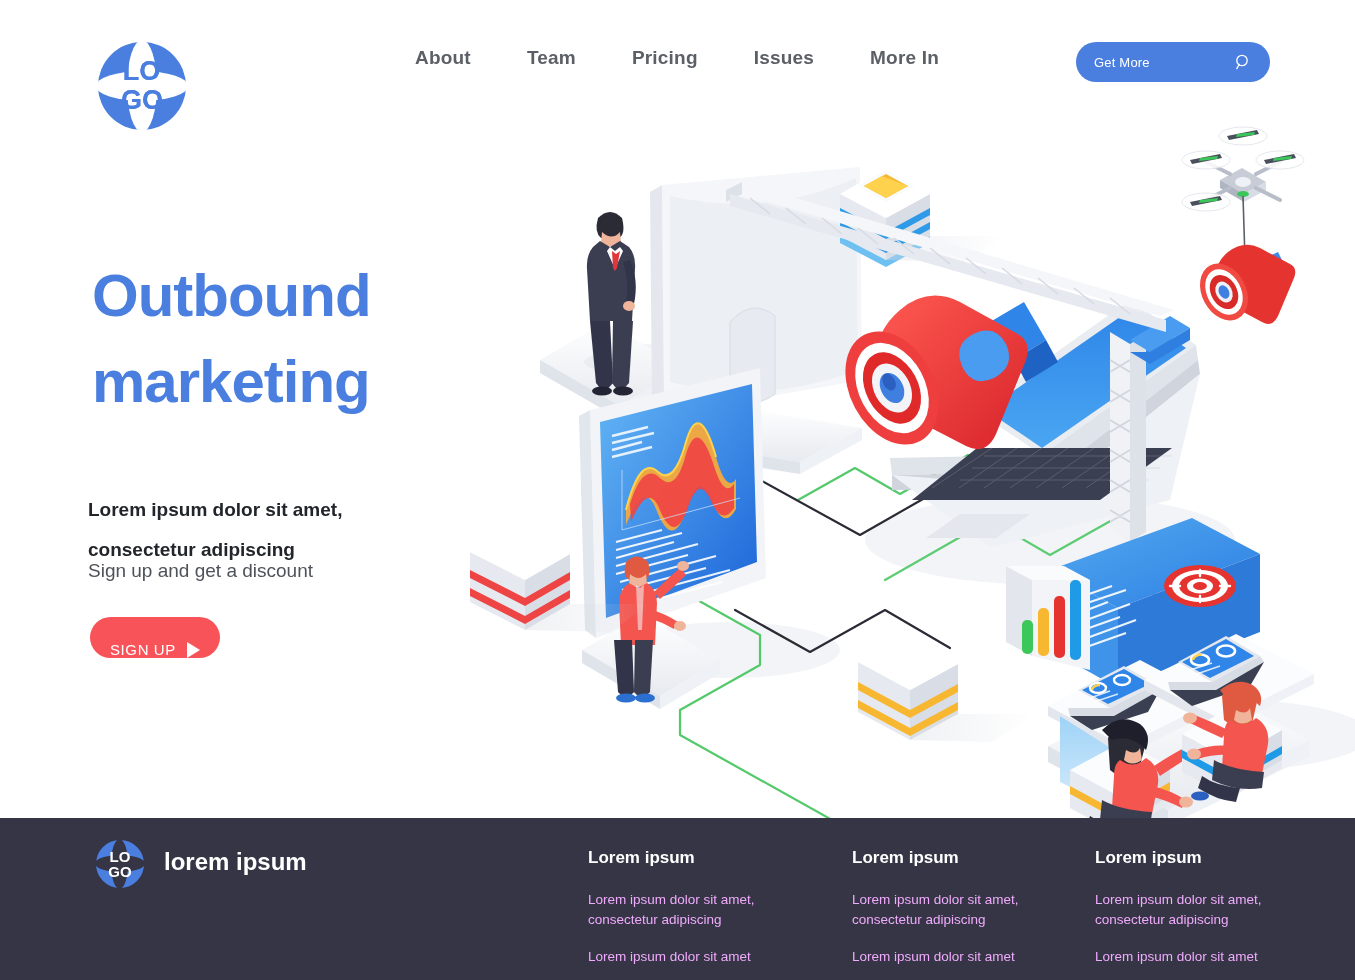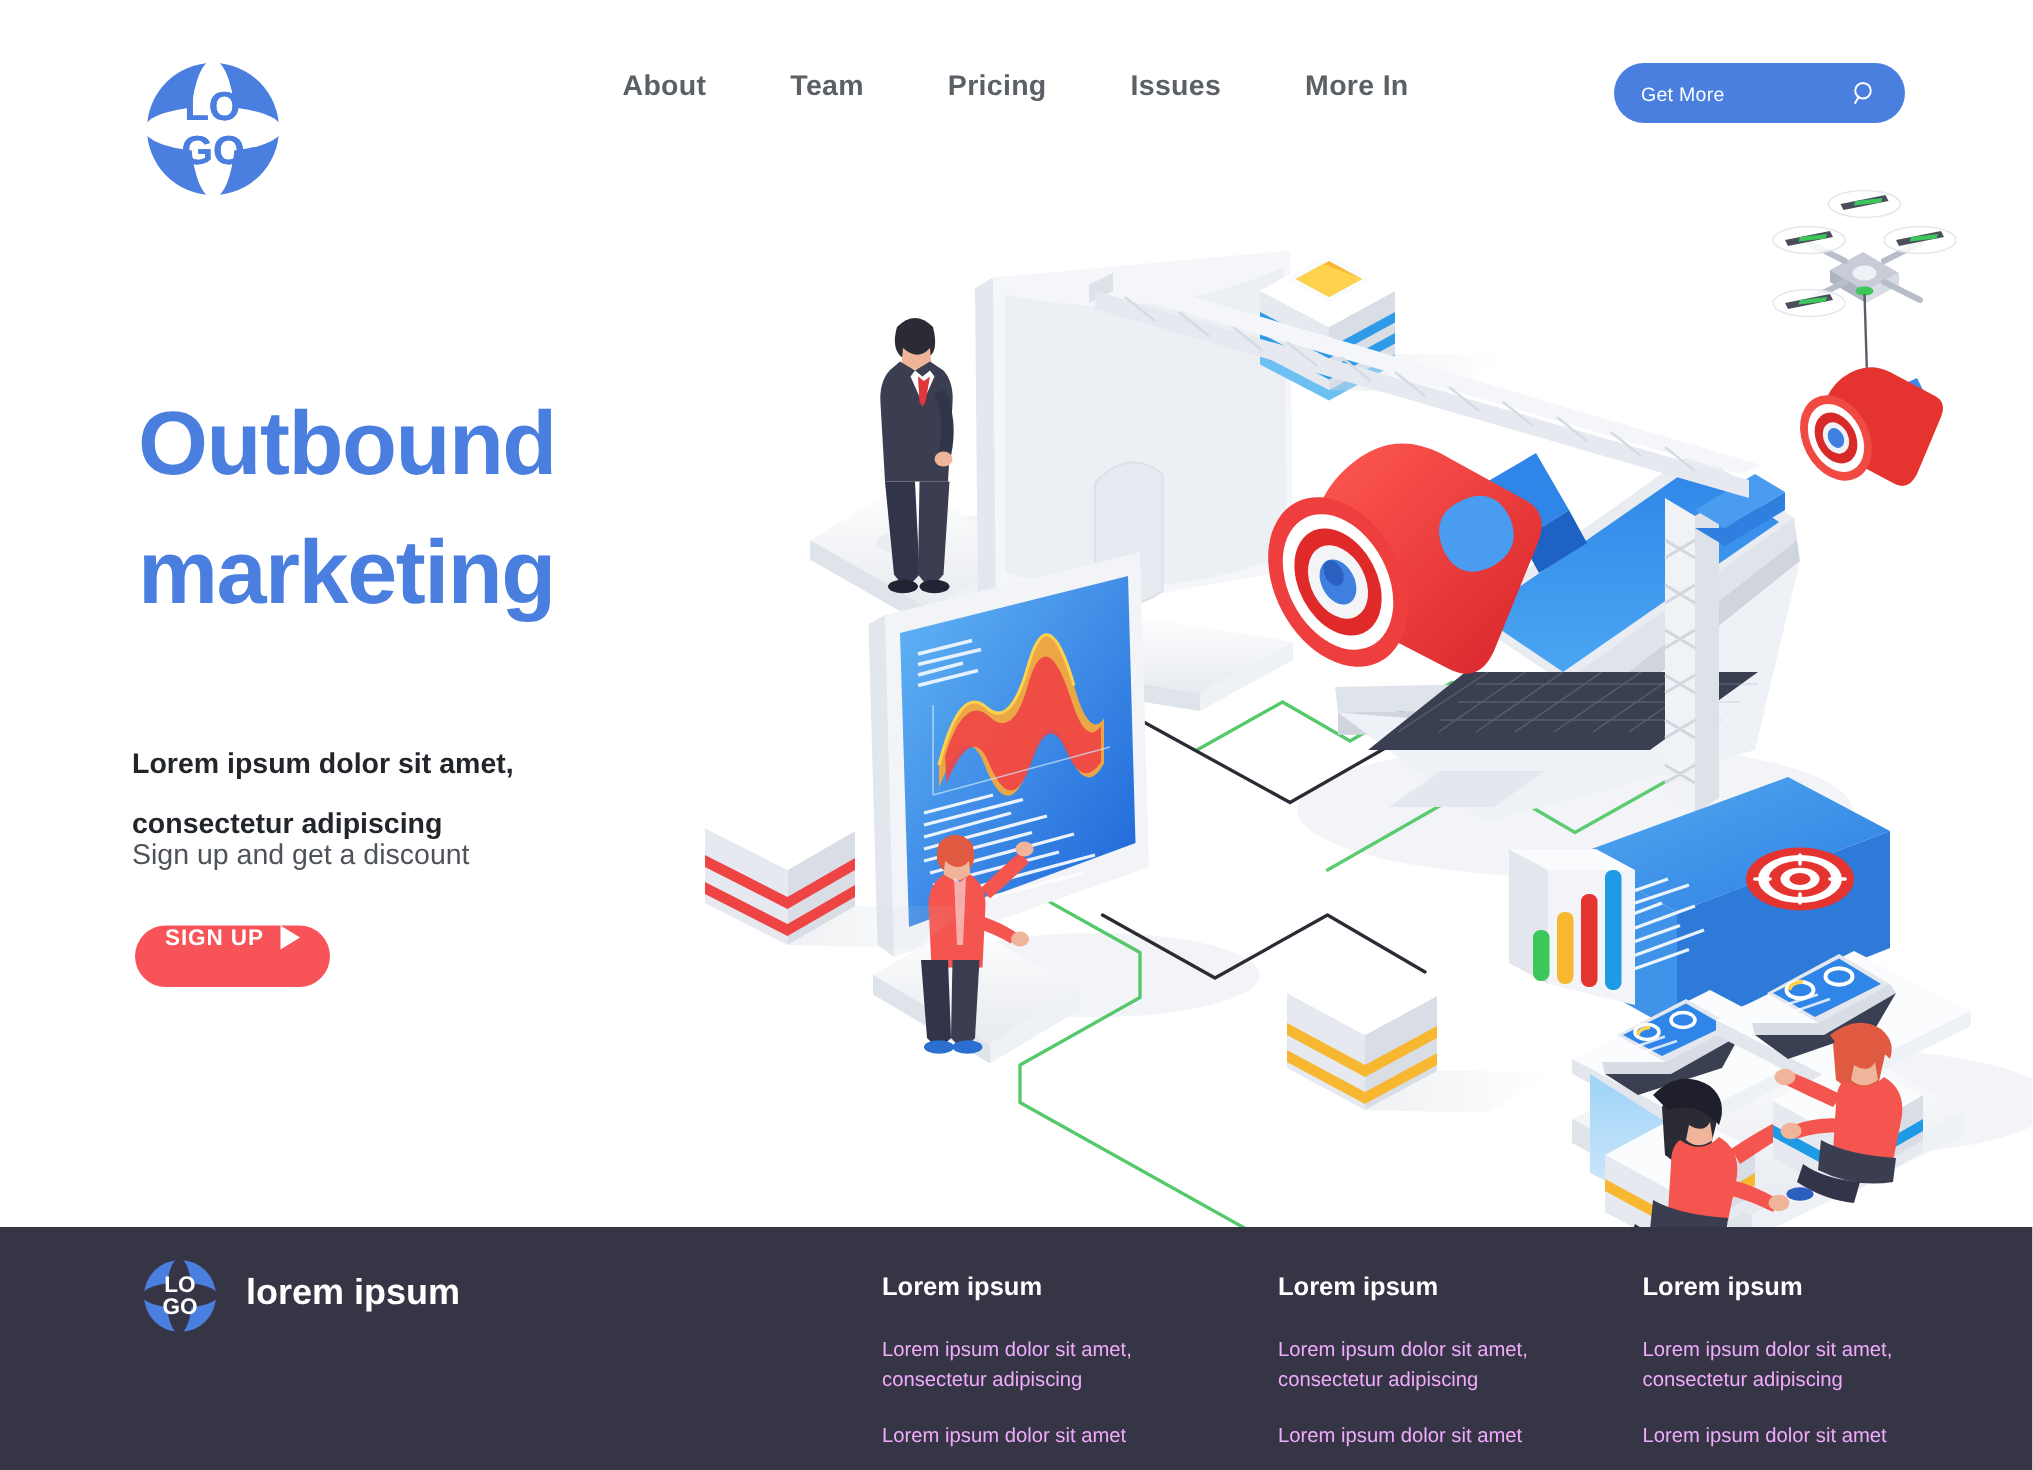--- a/index.html
+++ b/index.html
@@ -59,22 +59,22 @@
     position: absolute; left: 88px; top: 478px; width: 430px;
     font-size: 19px; font-weight: 700; line-height: 40px; color: #22252a; margin-top: 12px;
   }
   .hero-note {
     position: absolute; left: 88px; top: 560px;
     font-size: 19px; color: #4e5259; font-weight: 400;
   }
   .signup-btn {
     position: absolute; left: 90px; top: 617px;
     height: 41px; padding: 0 20px; border-radius: 21px; border: none;
-    background: #f9535a; color: #fff; display: flex; align-items: flex-start; gap: 11px;
-    font-size: 15px; font-weight: 700; letter-spacing: .6px; cursor: pointer;
+    background: #f9535a; color: #fff; display: flex; align-items: flex-end; gap: 11px;
+    font-size: 15px; font-weight: 400; letter-spacing: .6px; cursor: pointer;
   }
   .play-tri {
     width: 0; height: 0; border-left: 13px solid #fff;
     border-top: 8px solid transparent; border-bottom: 8px solid transparent;
   }
 
   
   .illo { position: absolute; left: 430px; top: 110px; width: 925px; height: 720px; }
   .illo svg { display: block; }
 

